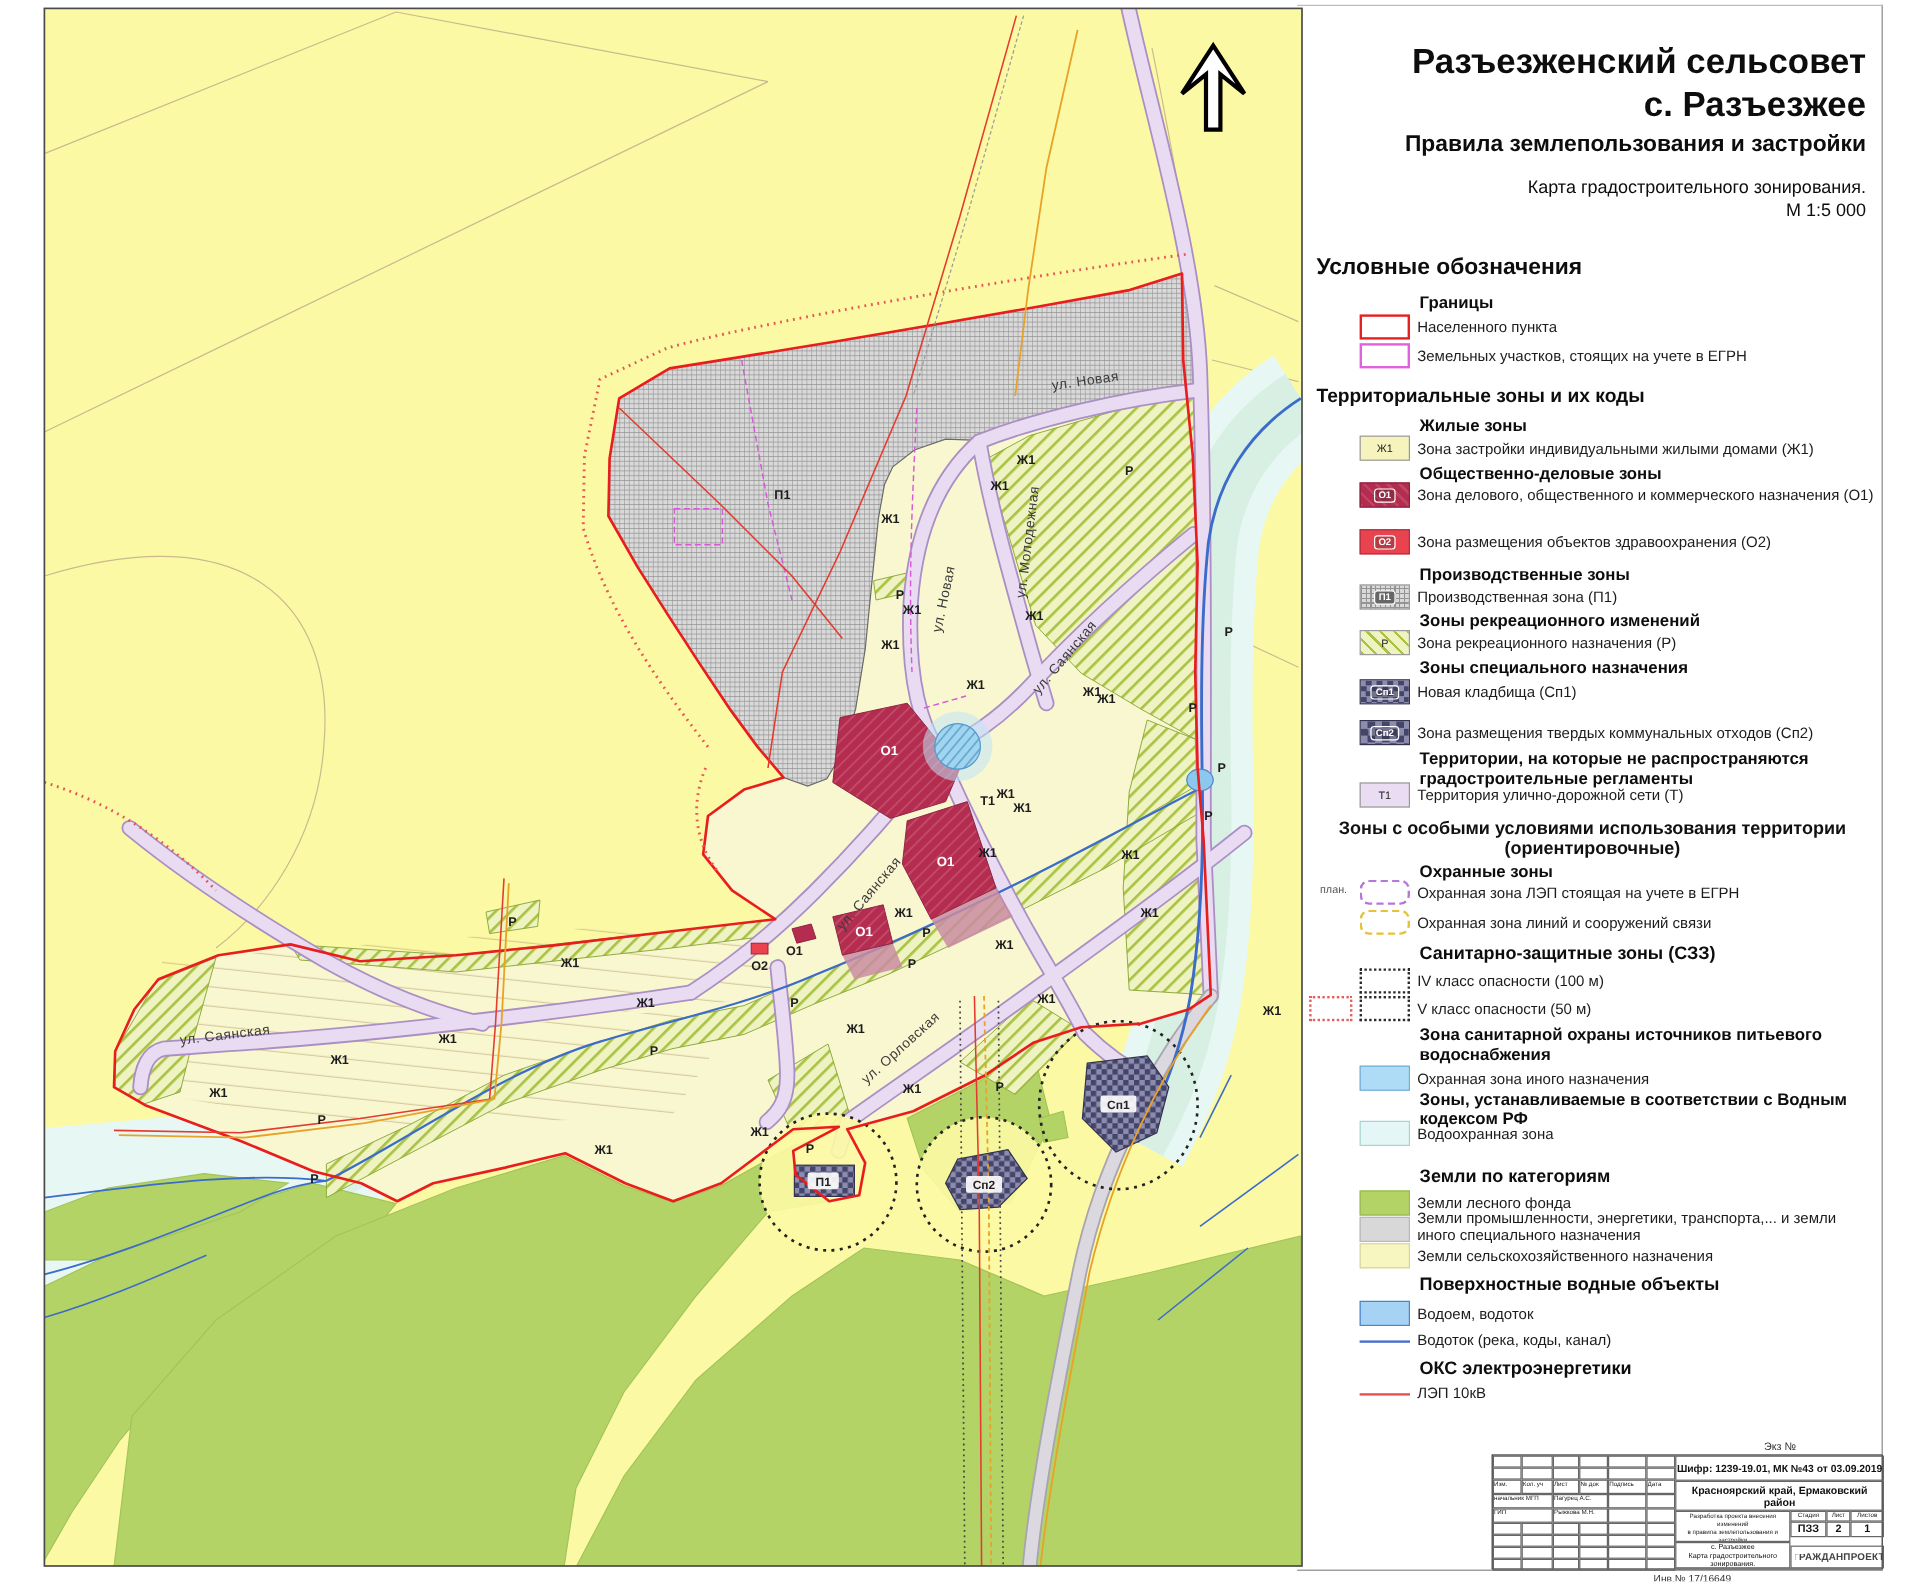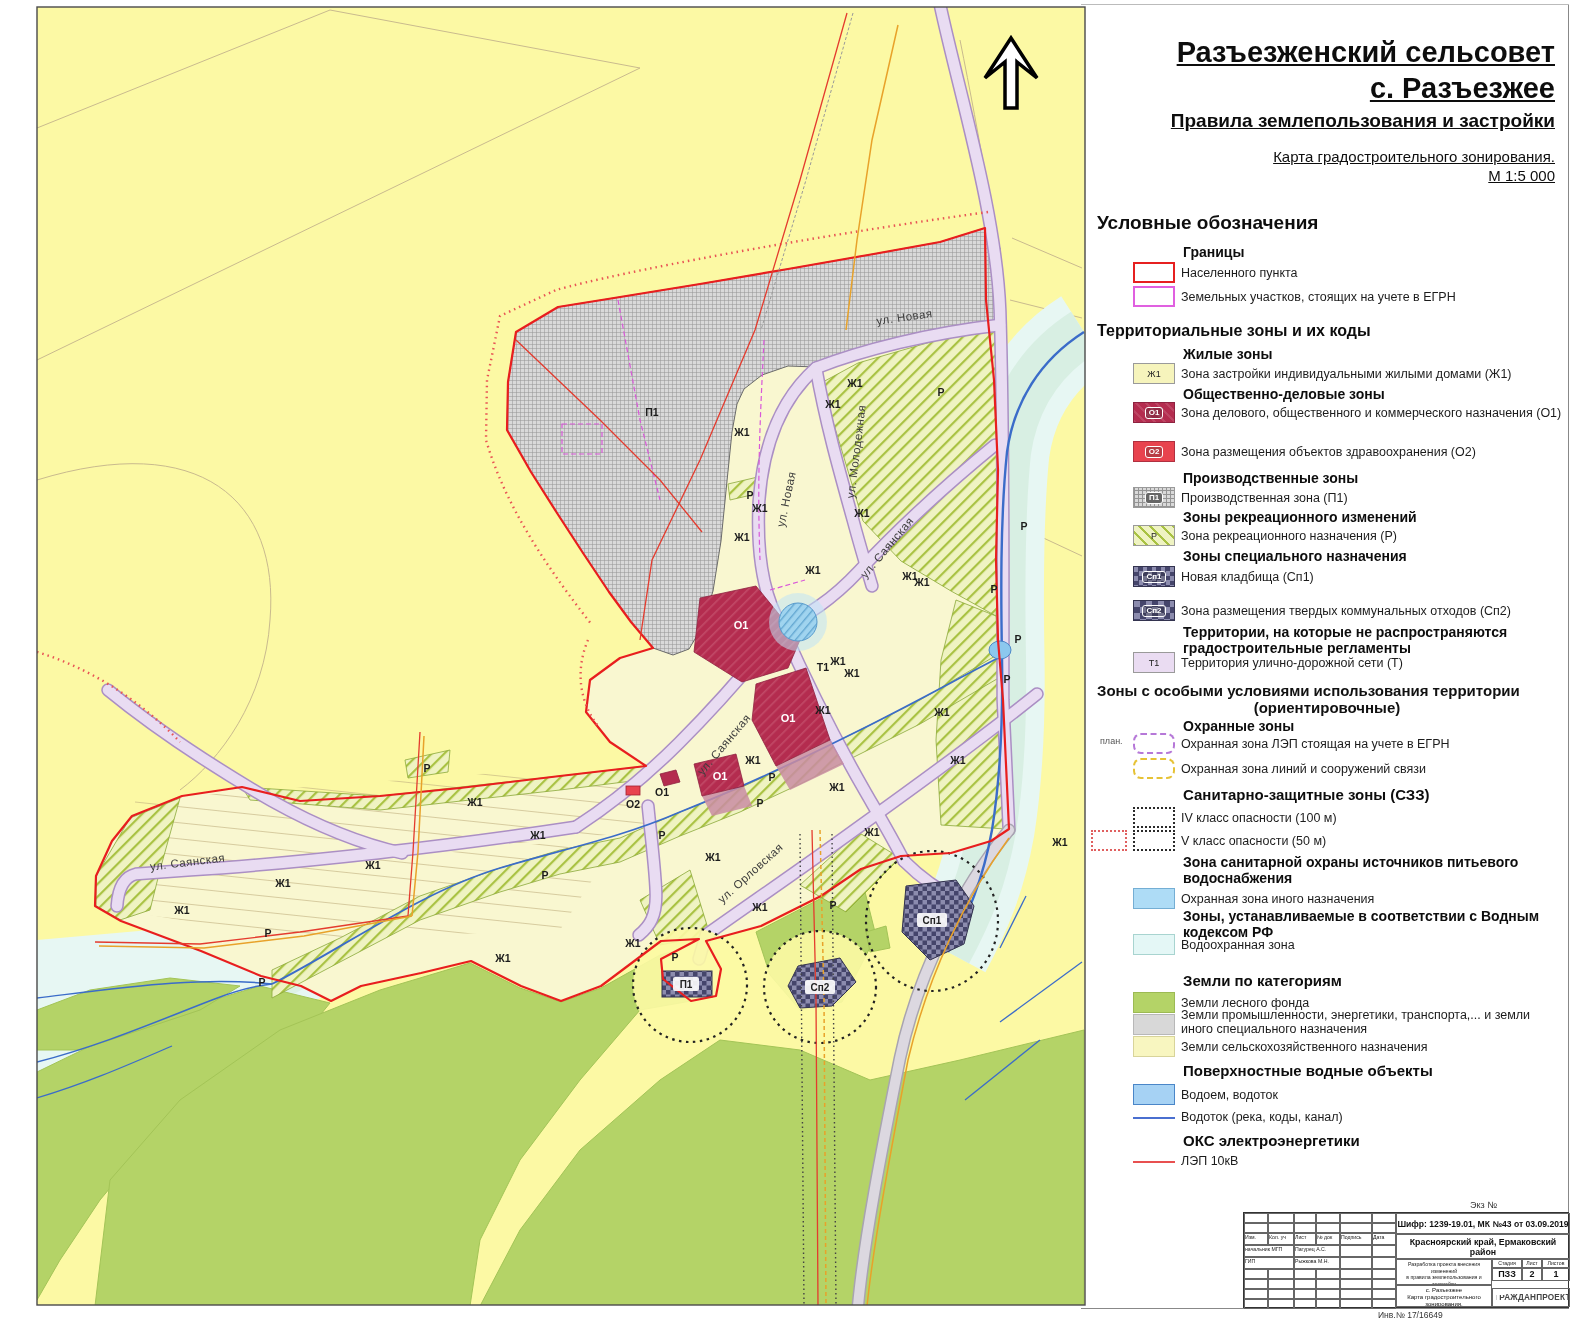--- a/index.html
+++ b/index.html
@@ -5,21 +5,21 @@
   html,body{margin:0;padding:0;background:#ffffff;}
   #sheet{position:relative;width:1590px;height:1318px;background:#ffffff;overflow:hidden;
          font-family:"Liberation Sans",sans-serif;color:#111;}
   svg text{font-family:"Liberation Sans",sans-serif;}
   .zl{font-size:10.5px;font-weight:bold;fill:#1c1c1c;text-anchor:middle;}
   .zlw{font-size:11px;font-weight:bold;fill:#ffffff;text-anchor:middle;}
   .st{font-size:11.5px;fill:#3c3c3c;text-anchor:middle;letter-spacing:.5px;}
   .bdg{font-size:10px;font-weight:bold;fill:#222;text-anchor:middle;}
   
   .abs{position:absolute;}
-  .ttl{position:absolute;left:1085px;width:470px;text-align:right;font-weight:bold;color:#0d0d0d;text-decoration:underline;}
+  .ttl{position:absolute;left:1085px;width:470px;text-align:right;font-weight:bold;color:#0d0d0d;}
   .SH{position:absolute;left:1097px;font-weight:bold;font-size:19px;color:#0d0d0d;white-space:nowrap;}
   .sh{position:absolute;left:1183px;font-weight:bold;font-size:14px;color:#0d0d0d;white-space:nowrap;}
   .sh2{position:absolute;left:1097px;font-weight:bold;font-size:16px;color:#0d0d0d;white-space:nowrap;}
   .lbl{position:absolute;left:1181px;font-size:12.5px;color:#1c1c1c;white-space:nowrap;}
   .sw{position:absolute;left:1133px;width:42px;height:21px;box-sizing:border-box;
       border:1px solid #9a9a9a;display:flex;align-items:center;justify-content:center;font-size:9px;color:#222;}
   .bdge{border:1px solid #fff;color:#fff;font-size:8px;font-weight:bold;padding:0 3px;border-radius:3px;line-height:10px;background:rgba(40,40,40,.25);}
   .swB{position:absolute;left:1133px;width:42px;height:21px;box-sizing:border-box;background:#fff;}
   .line-sw{position:absolute;left:1133px;width:42px;height:0;}
   .tiny{position:absolute;font-size:9px;color:#555;margin-top:16px;}
@@ -380,21 +380,21 @@
       </div>
   <div class="lbl" style="top:604px">Зона размещения твердых коммунальных отходов (Сп2)</div>
 
   <div class="sh" style="top:624px">Территории, на которые не распространяются</div>
   <div class="sh" style="top:640px">градостроительные регламенты</div>
   <div class="sw" style="top:652px;background:#eadcf2">
         <span style="font-size:9px">Т1</span>
       </div>
   <div class="lbl" style="top:656px">Территория улично-дорожной сети (Т)</div>
 
-  <div class="abs" style="left:1097px;top:682px;width:460px;font-weight:bold;font-size:15px">Зоны с особыми условиями использования территории</div>
+  <div class="abs" style="left:1097px;top:682px;width:460px;text-align:center;font-weight:bold;font-size:15px">Зоны с особыми условиями использования территории</div>
   <div class="abs" style="left:1097px;top:699px;width:460px;text-align:center;font-weight:bold;font-size:15px">(ориентировочные)</div>
   <div class="tiny" style="left:1100px;top:720px">план.</div>
   <div class="tiny" style="left:1148px;top:720px">сущ.</div>
   <div class="sh" style="top:718px">Охранные зоны</div>
   <div class="swB" style="top:733px;border:2px dashed #b678d8;border-radius:8px"></div>
   <div class="lbl" style="top:737px">Охранная зона ЛЭП стоящая на учете в ЕГРН</div>
   <div class="swB" style="top:758px;border:2px dashed #e6c235;border-radius:8px"></div>
   <div class="lbl" style="top:762px">Охранная зона линий и сооружений связи</div>
   <div class="sh" style="top:786px;font-size:15px">Санитарно-защитные зоны (СЗЗ)</div>
   <div class="swB" style="top:807px;border:2px dotted #2a2a2a"></div>

